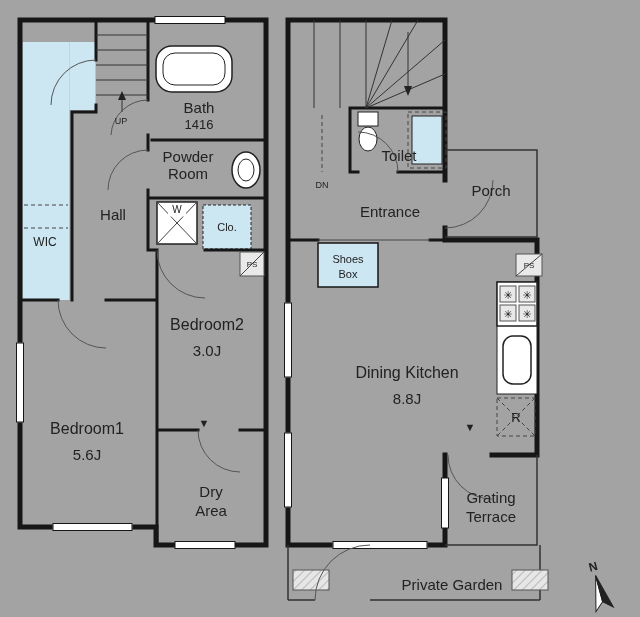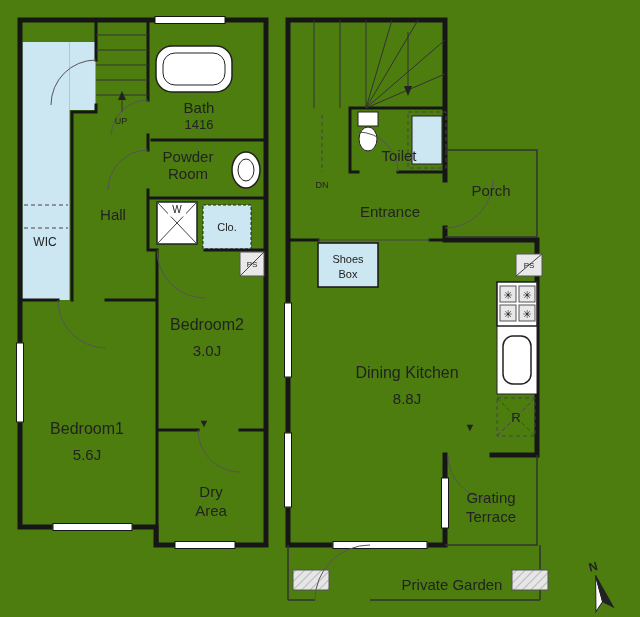--- a/index.html
+++ b/index.html
@@ -1,16 +1,16 @@
 <!DOCTYPE html>
 <html><head>
 <meta charset="utf-8">
 <style>
   html,body{margin:0;padding:0;background:#ffffff;}
-  .stage{width:640px;height:617px;position:relative;background:#4d7c0f;}
+  .stage{width:640px;height:617px;position:relative;background:#a3a3a3;}
   svg{display:block;}
   text{font-family:"Liberation Sans",sans-serif;fill:#222;text-anchor:middle;}
   .t16{font-size:16px;} .t15{font-size:15px;}
   .t13{font-size:13px;} .t12{font-size:12px;} .t11{font-size:11px;}
   .t10{font-size:10px;} .t9{font-size:9px;}  .t8{font-size:8px;}
   .w5{stroke:#161616;stroke-width:5;fill:none;stroke-linecap:square;}
   .w3{stroke:#161616;stroke-width:3;fill:none;stroke-linecap:square;}
   .w15{stroke:#333;stroke-width:1.5;fill:none;}
   .w1{stroke:#333;stroke-width:1;fill:none;}
   .thin{stroke:#444;stroke-width:1;fill:none;}

